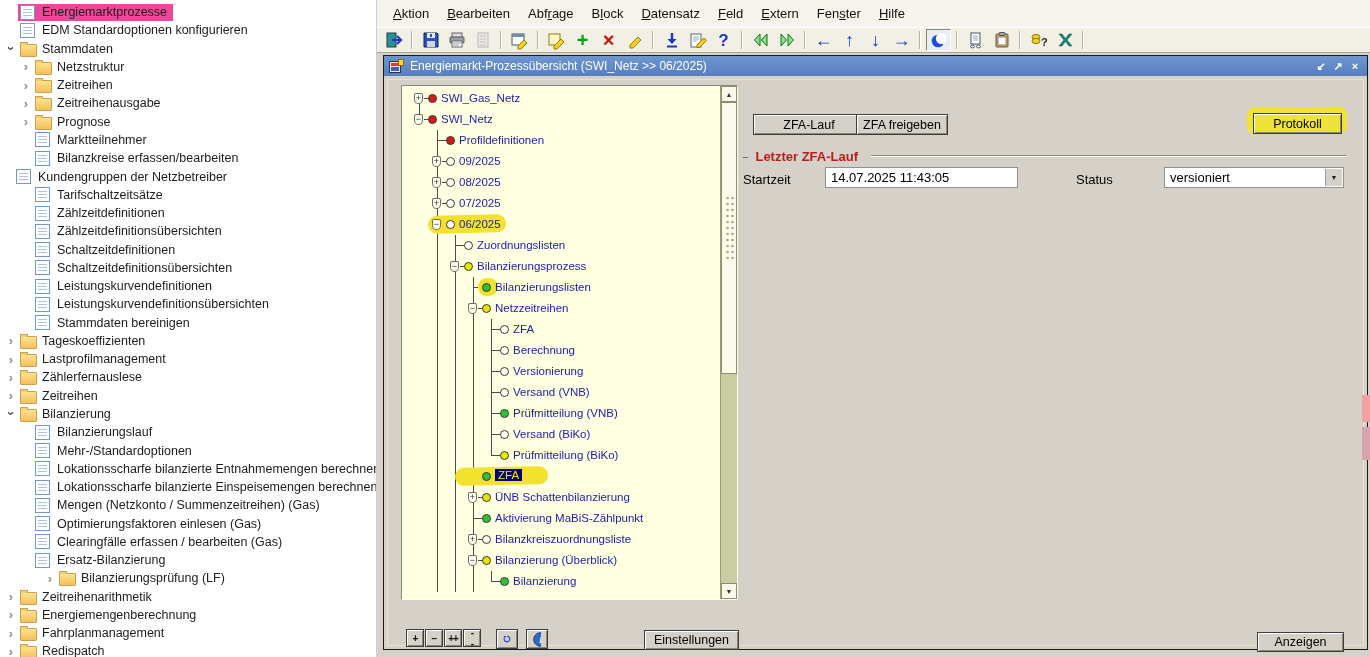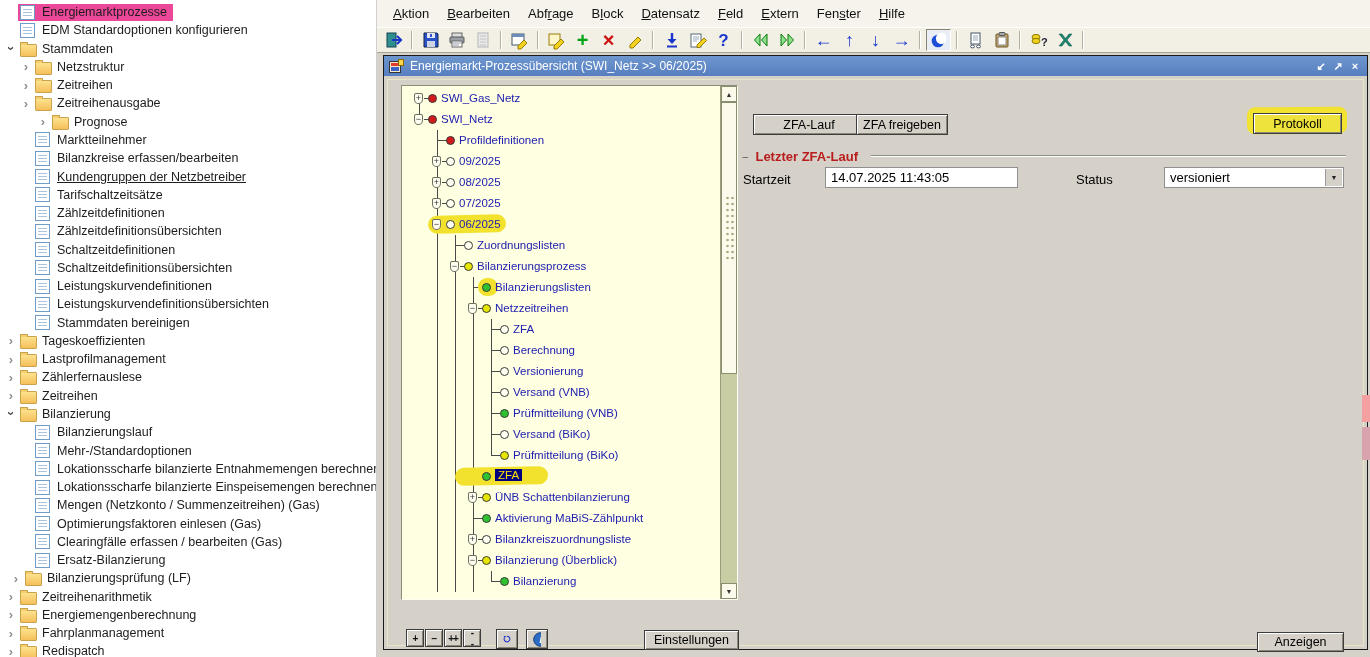--- a/index.html
+++ b/index.html
@@ -151,21 +151,21 @@
     </div>
     <div class="srow" style="padding-left: 19px;">
       <span class="chev"></span>
       <span class="srow-content">
         <span class="ico">
           <span class="ico-folder"></span>
         </span>
         <span>Zeitreihenausgabe</span>
       </span>
     </div>
-    <div class="srow" style="padding-left: 36px;">
+    <div class="srow" style="padding-left: 19px;">
       <span class="chev"></span>
       <span class="srow-content">
         <span class="ico">
           <span class="ico-folder"></span>
         </span>
         <span>Prognose</span>
       </span>
     </div>
     <div class="srow" style="padding-left: 19px;">
       <span class="chev none"></span>
@@ -178,21 +178,21 @@
     </div>
     <div class="srow" style="padding-left: 19px;">
       <span class="chev none"></span>
       <span class="srow-content">
         <span class="ico">
           <span class="ico-form"></span>
         </span>
         <span>Bilanzkreise erfassen/bearbeiten</span>
       </span>
     </div>
-    <div class="srow" style="padding-left: 19px; text-decoration: underline;">
+    <div class="srow" style="">
       <span class="chev none"></span>
       <span class="srow-content">
         <span class="ico">
           <span class="ico-form"></span>
         </span>
         <span>Kundengruppen der Netzbetreiber</span>
       </span>
     </div>
     <div class="srow" style="padding-left: 19px;">
       <span class="chev none"></span>
@@ -376,21 +376,21 @@
     </div>
     <div class="srow" style="padding-left: 19px;">
       <span class="chev none"></span>
       <span class="srow-content">
         <span class="ico">
           <span class="ico-form"></span>
         </span>
         <span>Ersatz-Bilanzierung</span>
       </span>
     </div>
-    <div class="srow" style="padding-left: 9px;">
+    <div class="srow" style="padding-left: 19px; margin-left: 24px;">
       <span class="chev"></span>
       <span class="srow-content">
         <span class="ico">
           <span class="ico-folder"></span>
         </span>
         <span>Bilanzierungsprüfung (LF)</span>
       </span>
     </div>
     <div class="srow" style="padding-left: 4px;">
       <span class="chev"></span>

